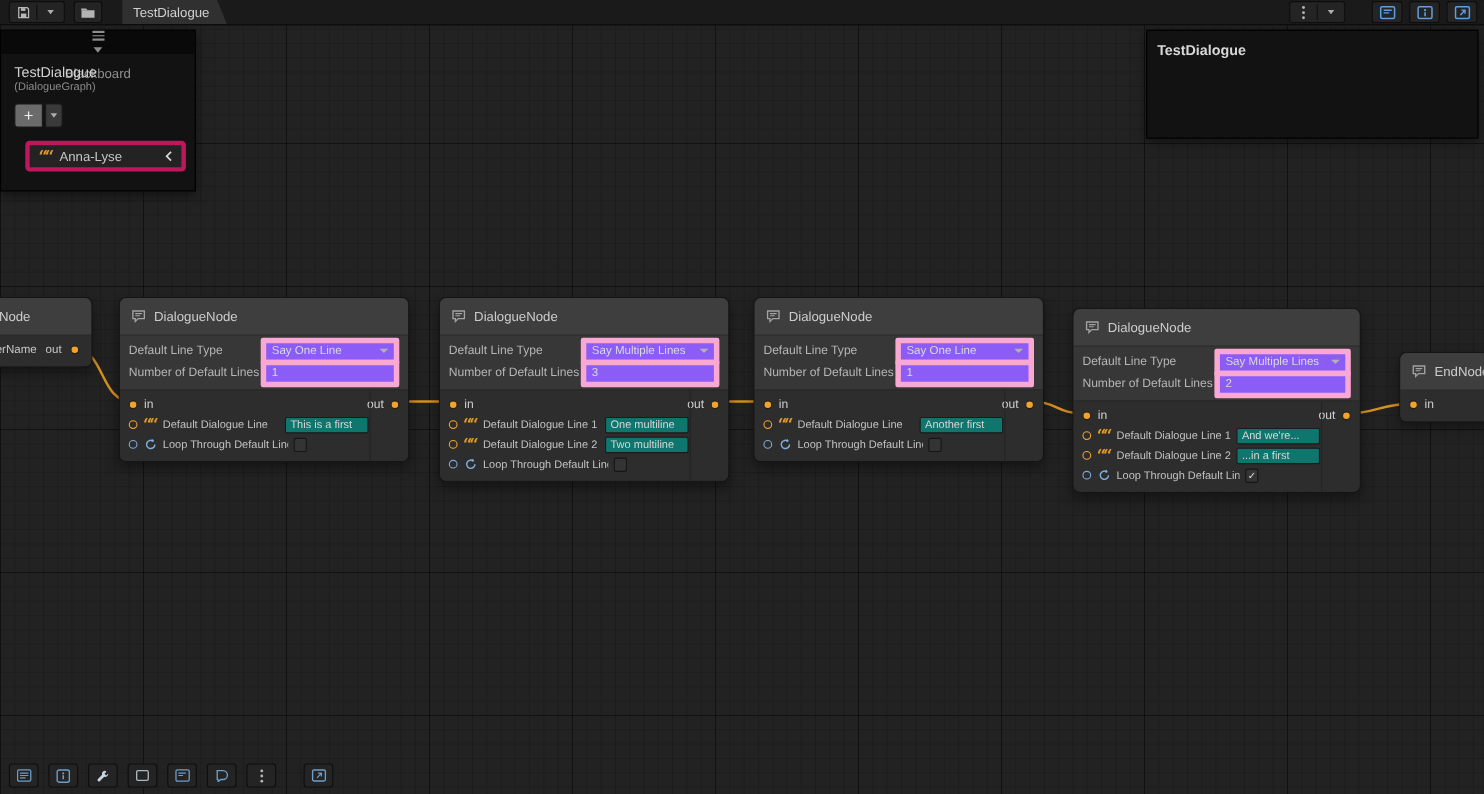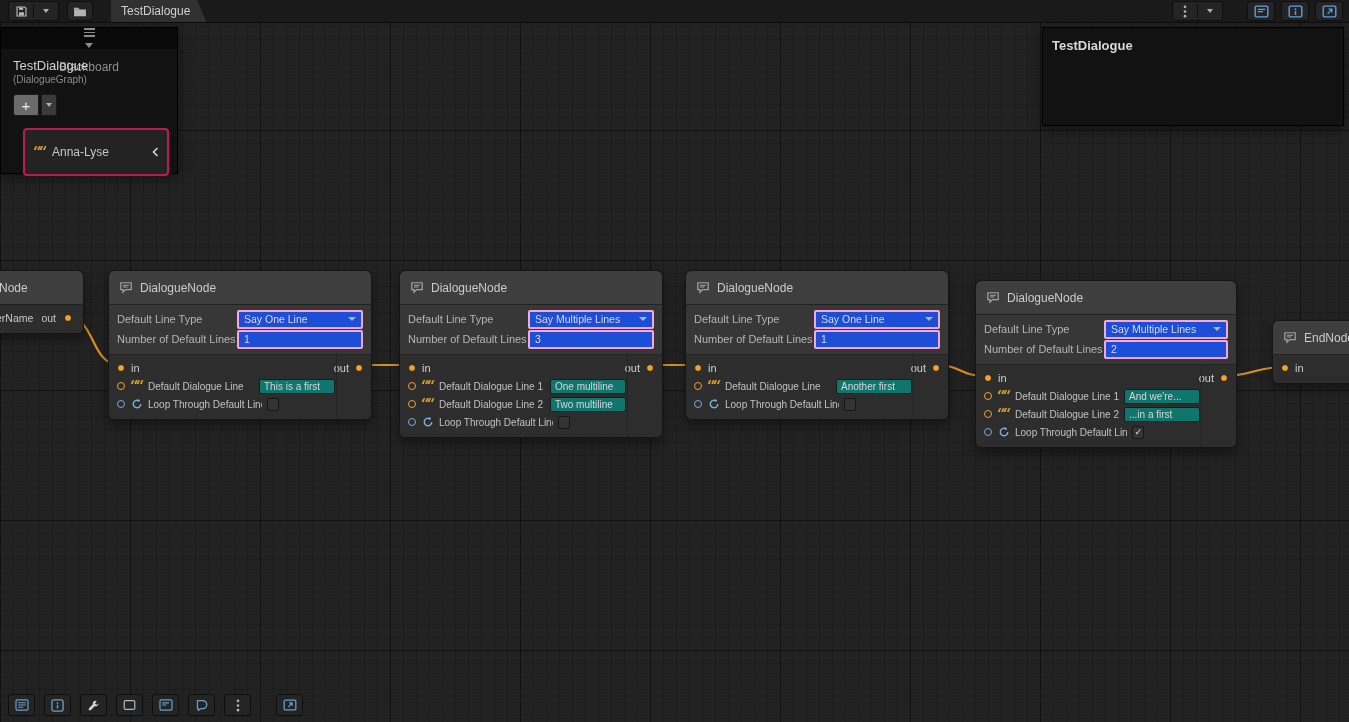--- a/index.html
+++ b/index.html
@@ -39,35 +39,35 @@
   .hamburger i{height:1.5px;background:#8c8c8c;display:block;}
   .tri-down{width:0;height:0;border-left:4px solid transparent;border-right:4px solid transparent;border-top:5px solid #8c8c8c;}
   #blackboard{left:0;top:27px;width:176px;height:145px;}
   .bb-title{margin:9px 0 0 12px;font-size:13px;color:#d2d2d2;}
   .bb-sub{margin:1px 0 0 12px;font-size:10px;color:#8a8a8a;}
   .bb-btn-row{display:flex;align-items:center;gap:2px;margin:9px 0 0 12px;}
   .bb-add{width:24px;height:20px;background:#6b6b6b;border:1px solid #1a1a1a;border-radius:3px 0 0 3px;
     color:#efefef;font-size:15px;display:flex;align-items:center;justify-content:center;cursor:pointer;}
   .bb-add-caret{width:14px;height:20px;background:#3a3a3a;border:1px solid #1a1a1a;border-radius:0 3px 3px 0;
     display:flex;align-items:center;justify-content:center;cursor:pointer;}
-  .bb-pill{margin:12px 8px 0 22px;height:20px;background:#232323;border:2px solid #be185d;border-radius:4px;
-    display:flex;align-items:center;gap:6px;padding:12px 8px;cursor:pointer;}
+  .bb-pill{margin:12px 8px 0 22px;height:20px;background:#232323;border:4px solid #be185d;border-radius:4px;
+    display:flex;align-items:center;gap:6px;padding:0 8px;cursor:pointer;}
   .bb-pill-label{font-size:12px;color:#c6c6c6;flex:1;}
   #inspector{left:1042px;top:27px;width:300px;height:97px;}
   .gi-selected{margin:10px 0 0 9px;font-size:13px;font-weight:bold;color:#d8d8d8;}
 
   
   .node{position:absolute;background:#2d2d2d;border:1px solid #151515;border-radius:6px;
     box-shadow:0 5px 12px rgba(0,0,0,.4);z-index:10;color:#c3c3c3;}
   .node-title{height:33px;background:#3e3e3e;border-radius:6px 6px 0 0;border-bottom:1px solid #222;
     display:flex;align-items:center;gap:7px;padding:0 10px;font-size:12px;color:#cccccc;white-space:nowrap;overflow:hidden;}
   .node-props{background:#373737;border-bottom:1px solid #232323;padding:4px 8px 5px 8px;}
   .prop-row{display:flex;align-items:center;height:20px;}
   .prop-label{flex:0 0 120px;font-size:11px;color:#b5b5b5;white-space:nowrap;overflow:hidden;}
-  .prop-field{flex:1;height:15px;background:#1d4ed8;border:2px solid #f9a8d4;border-radius:2px;
+  .prop-field{flex:1;height:15px;background:#8b5cf6;border:5px solid #f9a8d4;border-radius:2px;
     display:flex;align-items:center;padding:0 5px;font-size:10.5px;color:#dadada;cursor:pointer;white-space:nowrap;overflow:hidden;}
   .prop-field .dd-caret{margin-left:auto;width:0;height:0;border-left:4px solid transparent;border-right:4px solid transparent;border-top:4px solid #b2b2b2;}
   .node-ports{position:relative;background:#2d2d2d;border-radius:0 0 6px 6px;padding:4px 0 6px 0;}
   .ports-divider{position:absolute;top:0;bottom:0;right:34px;width:1px;background:#242424;}
   .flow-row{display:flex;align-items:center;height:18px;padding:0 8px;gap:6px;font-size:11px;color:#cfcfcf;}
   .flow-row .spacer{flex:1;}
   .port{width:8px;height:8px;border-radius:50%;box-sizing:border-box;flex:0 0 8px;cursor:crosshair;}
   .port.filled{background:#f0a331;border:1px solid #2a1d08;}
   .port.hollow-orange{border:1.5px solid #f0a331;background:transparent;}
   .port.hollow-blue{border:1.5px solid #7fa8e0;background:transparent;}

